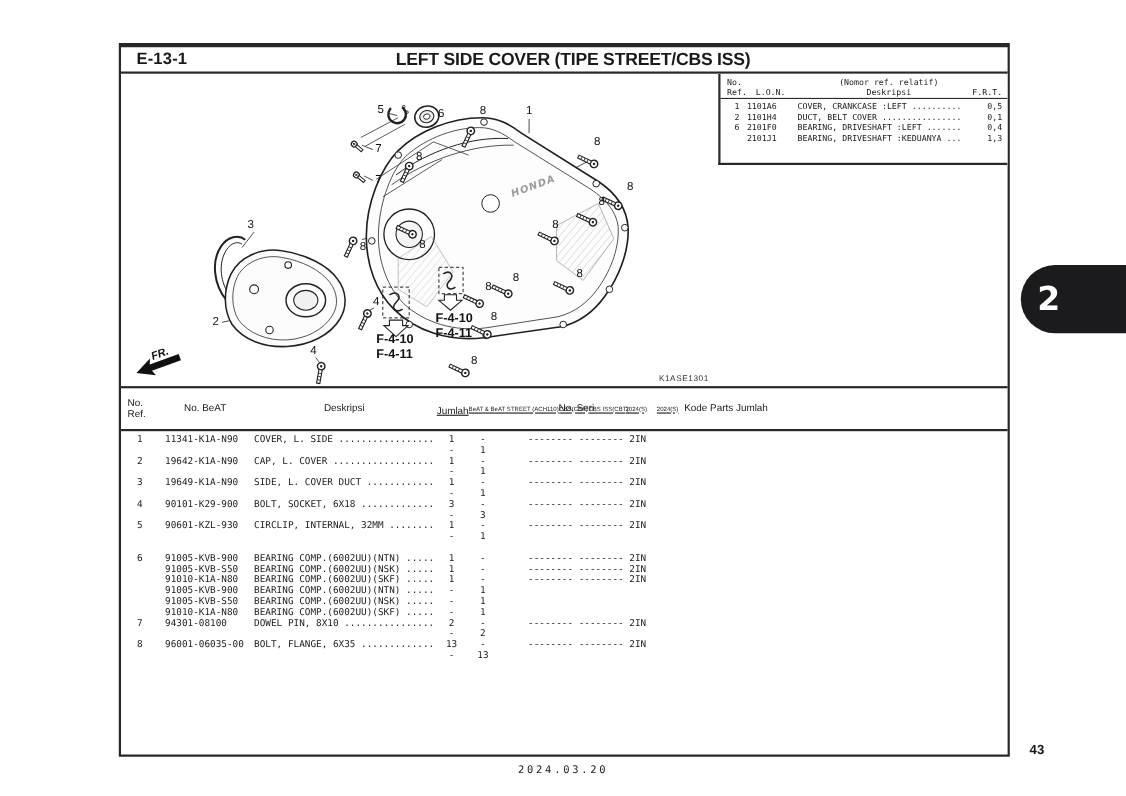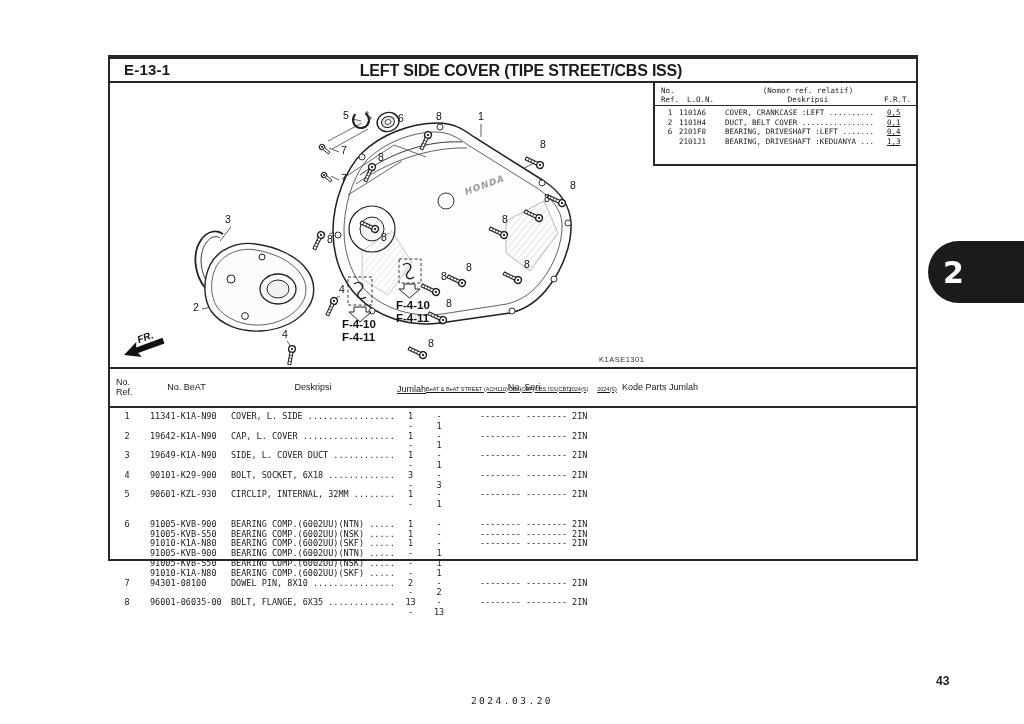--- a/index.html
+++ b/index.html
@@ -1,40 +1,40 @@
 <!DOCTYPE html>
 <html><head>
 <meta charset="utf-8">
 <style>
   html,body{margin:0;padding:0;}
   body{width:1024px;height:724px;background:#ffffff;position:relative;overflow:hidden;
        font-family:"Liberation Sans",sans-serif;color:#1a1a1a;}
-  .main-box{position:absolute;left:108px;top:39px;width:810px;height:506px;box-sizing:border-box;
-            border:2px solid #26282a;border-top-width:4px;background:#fff;margin-top:16px;}
+  .main-box{position:absolute;left:108px;top:39px;width:810px;height:649px;box-sizing:border-box;
+            border:2px solid #26282a;border-top-width:4px;background:#fff;}
   
   .header-row{position:relative;height:22px;border-bottom:2px solid #26282a;}
   .hdr-code{position:absolute;left:14px;top:2px;font-weight:bold;font-size:15px;letter-spacing:0.2px;}
   .hdr-title{position:absolute;left:16px;right:0;top:2.5px;text-align:center;font-weight:bold;font-size:16px;letter-spacing:-0.2px;}
   
   .diagram{position:relative;height:284px;overflow:hidden;}
   .dsvg{position:absolute;left:0;top:0;width:806px;height:284px;}
   
   .ref-table{position:absolute;top:0;right:0;width:263px;height:83px;box-sizing:border-box;
              border-left:2px solid #26282a;border-bottom:2px solid #26282a;background:#fff;
              font-family:"DejaVu Sans Mono",monospace;}
   .ref-head{display:grid;grid-template-columns:26px 52px 1fr 34px;font-size:7.5px;line-height:9px;
             padding:3px 5px 1px 6px;border-bottom:1.5px solid #26282a;}
   .rh-no span,.rh-desc span{display:block;}
   .rh-lon{align-self:end;}
   .rh-desc{text-align:center;}
   .rh-frt{align-self:end;text-align:right;}
   .ref-rows{padding:2px 5px 0 6px;font-size:7.5px;line-height:9.6px;}
   .ref-row{display:grid;grid-template-columns:18px 46px 1fr 24px;white-space:nowrap;}
   .rr-ref{text-align:center;}
-  .rr-frt{text-align:left;text-decoration:underline;}
+  .rr-frt{text-align:right;}
   
   .phead{height:41px;box-sizing:border-box;border-top:2px solid #26282a;border-bottom:2px solid #26282a;
          display:grid;grid-template-columns:34px 85px 168px 57px 140px 1fr;font-size:9px;}
   .ph-cell{display:flex;align-items:center;justify-content:center;text-align:center;line-height:9.5px;}
   .ph-ref{flex-direction:column;align-items:flex-start;padding-left:6px;}
   .ph-jumlah{display:flex;flex-direction:row;justify-content:flex-start;padding-top:3px;align-items:center;text-decoration:underline;}
   .ph-jumlah .j1{font-size:9px;line-height:10px;}
   .ph-jumlah .j2{font-size:5.5px;line-height:7px;white-space:nowrap;}
   .ph-sub{display:grid;grid-template-columns:27px 30px;width:57px;}
   .ph-sub span{font-size:5.5px;line-height:7px;text-align:center;white-space:nowrap;}

